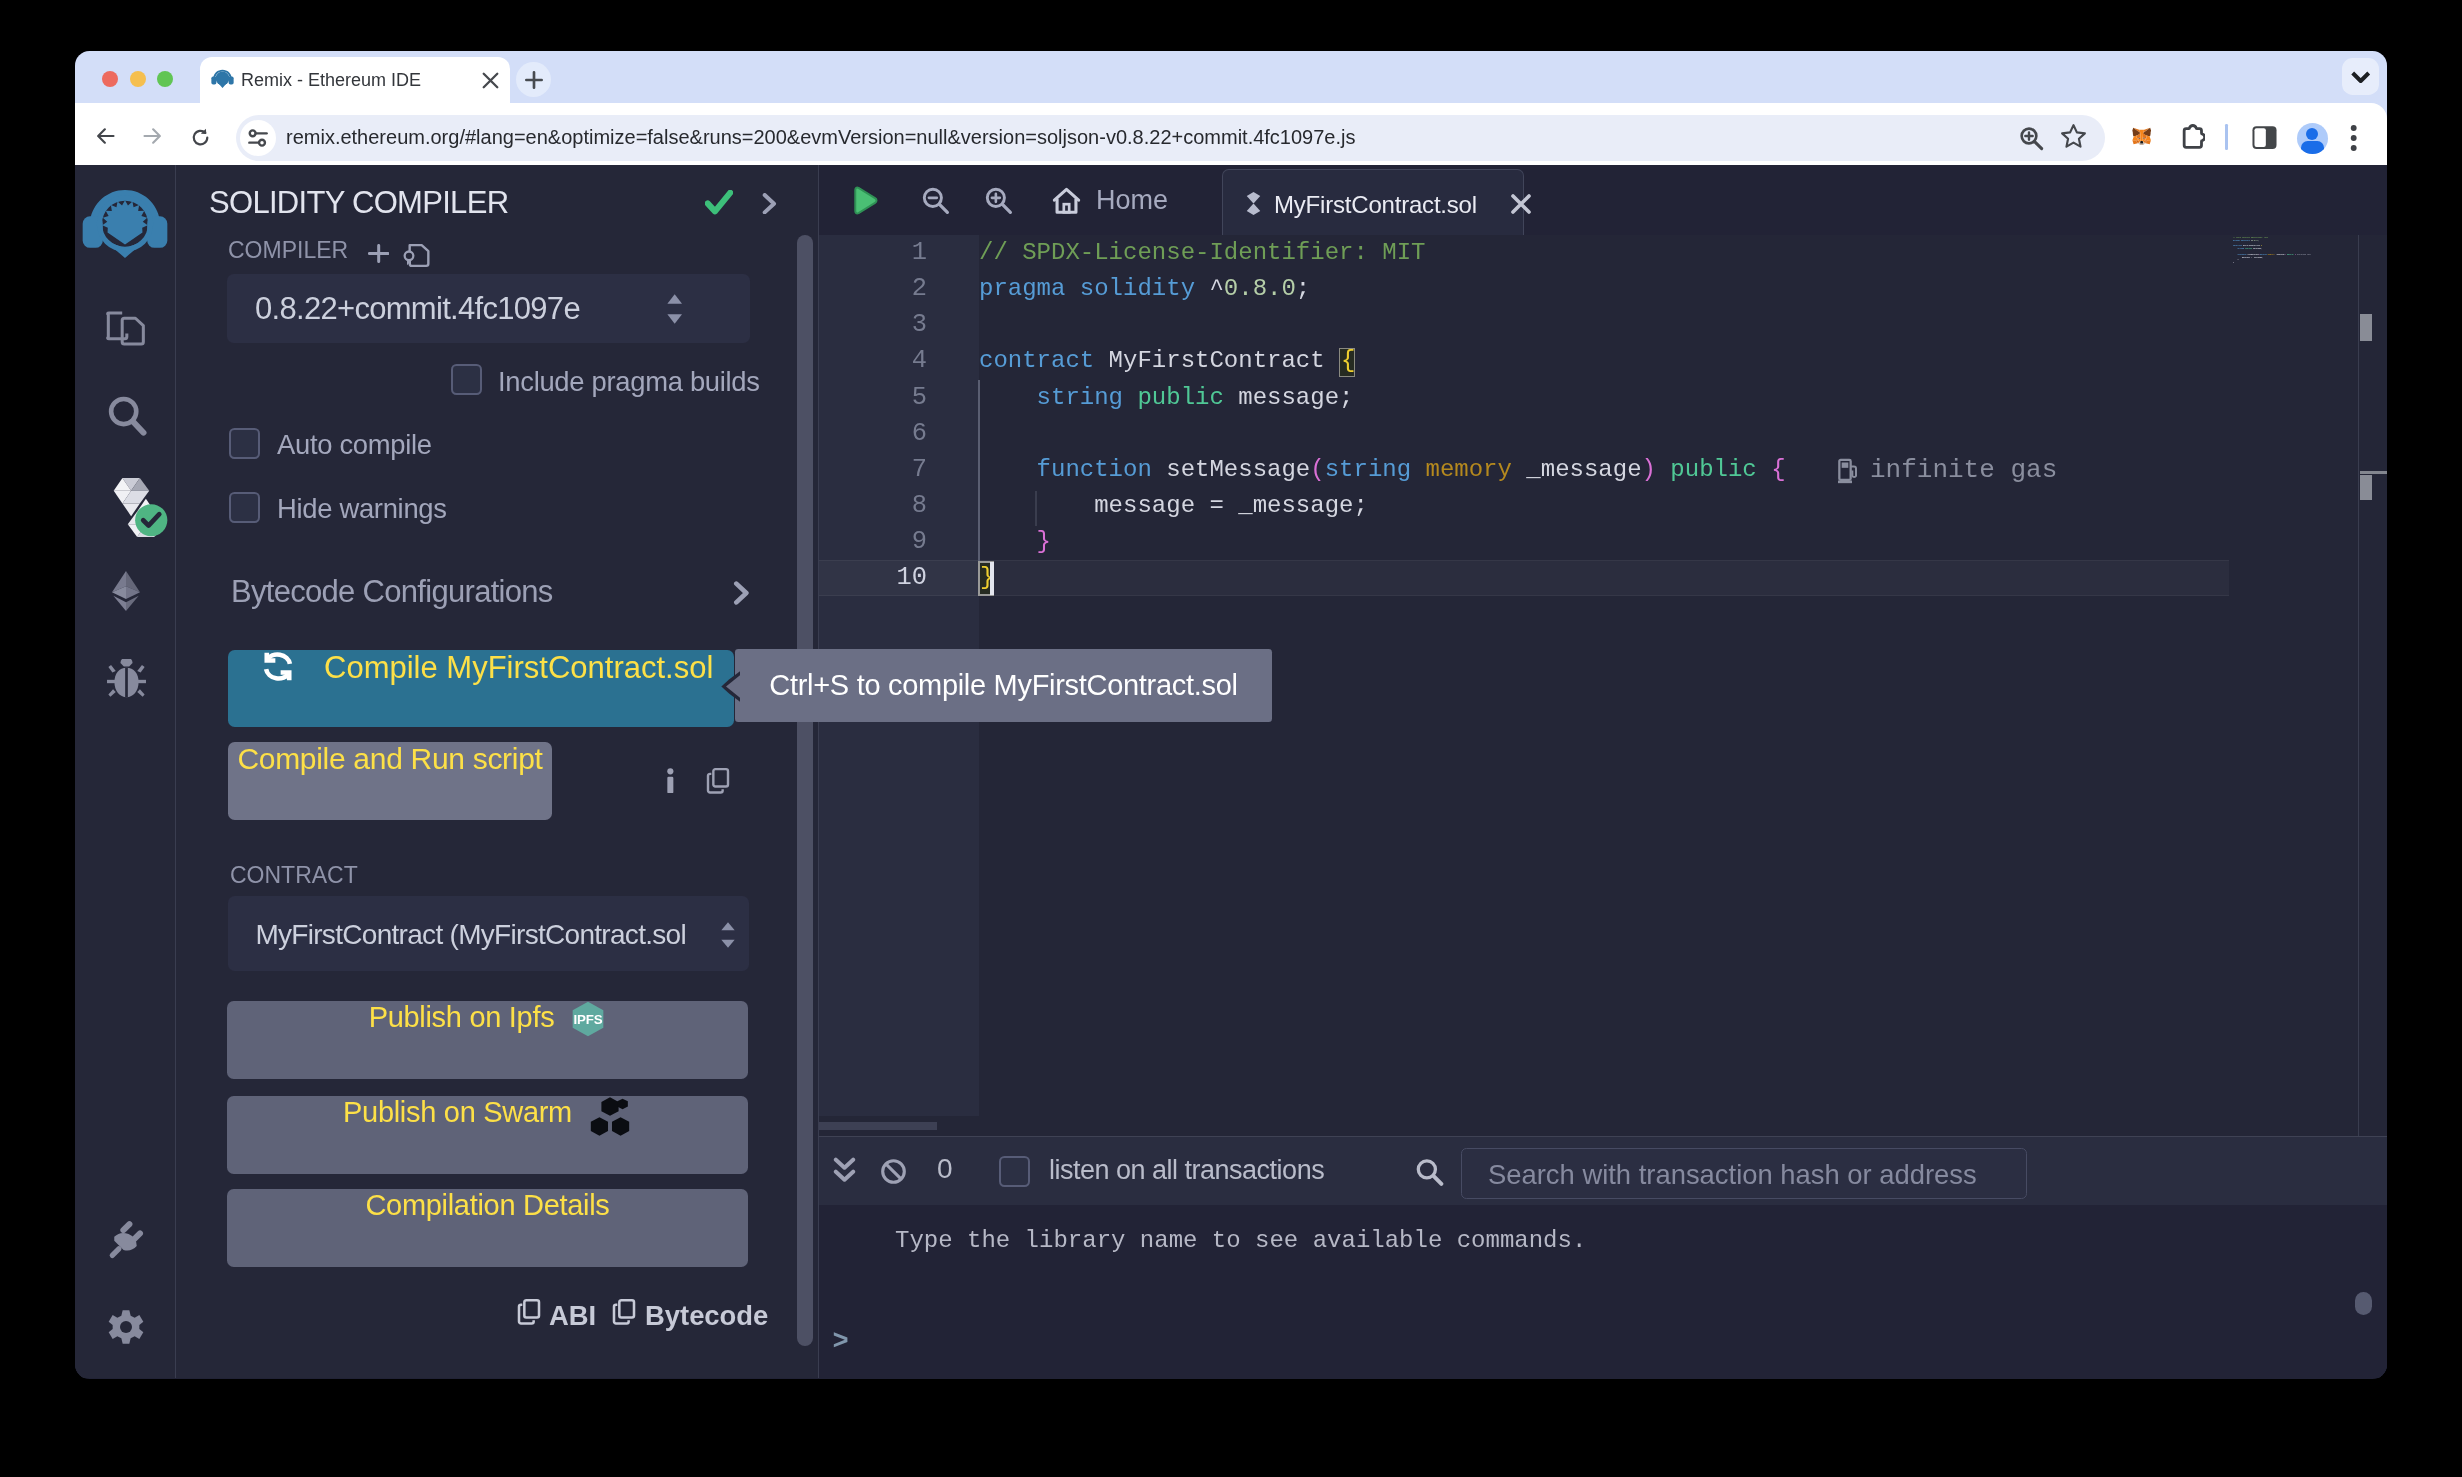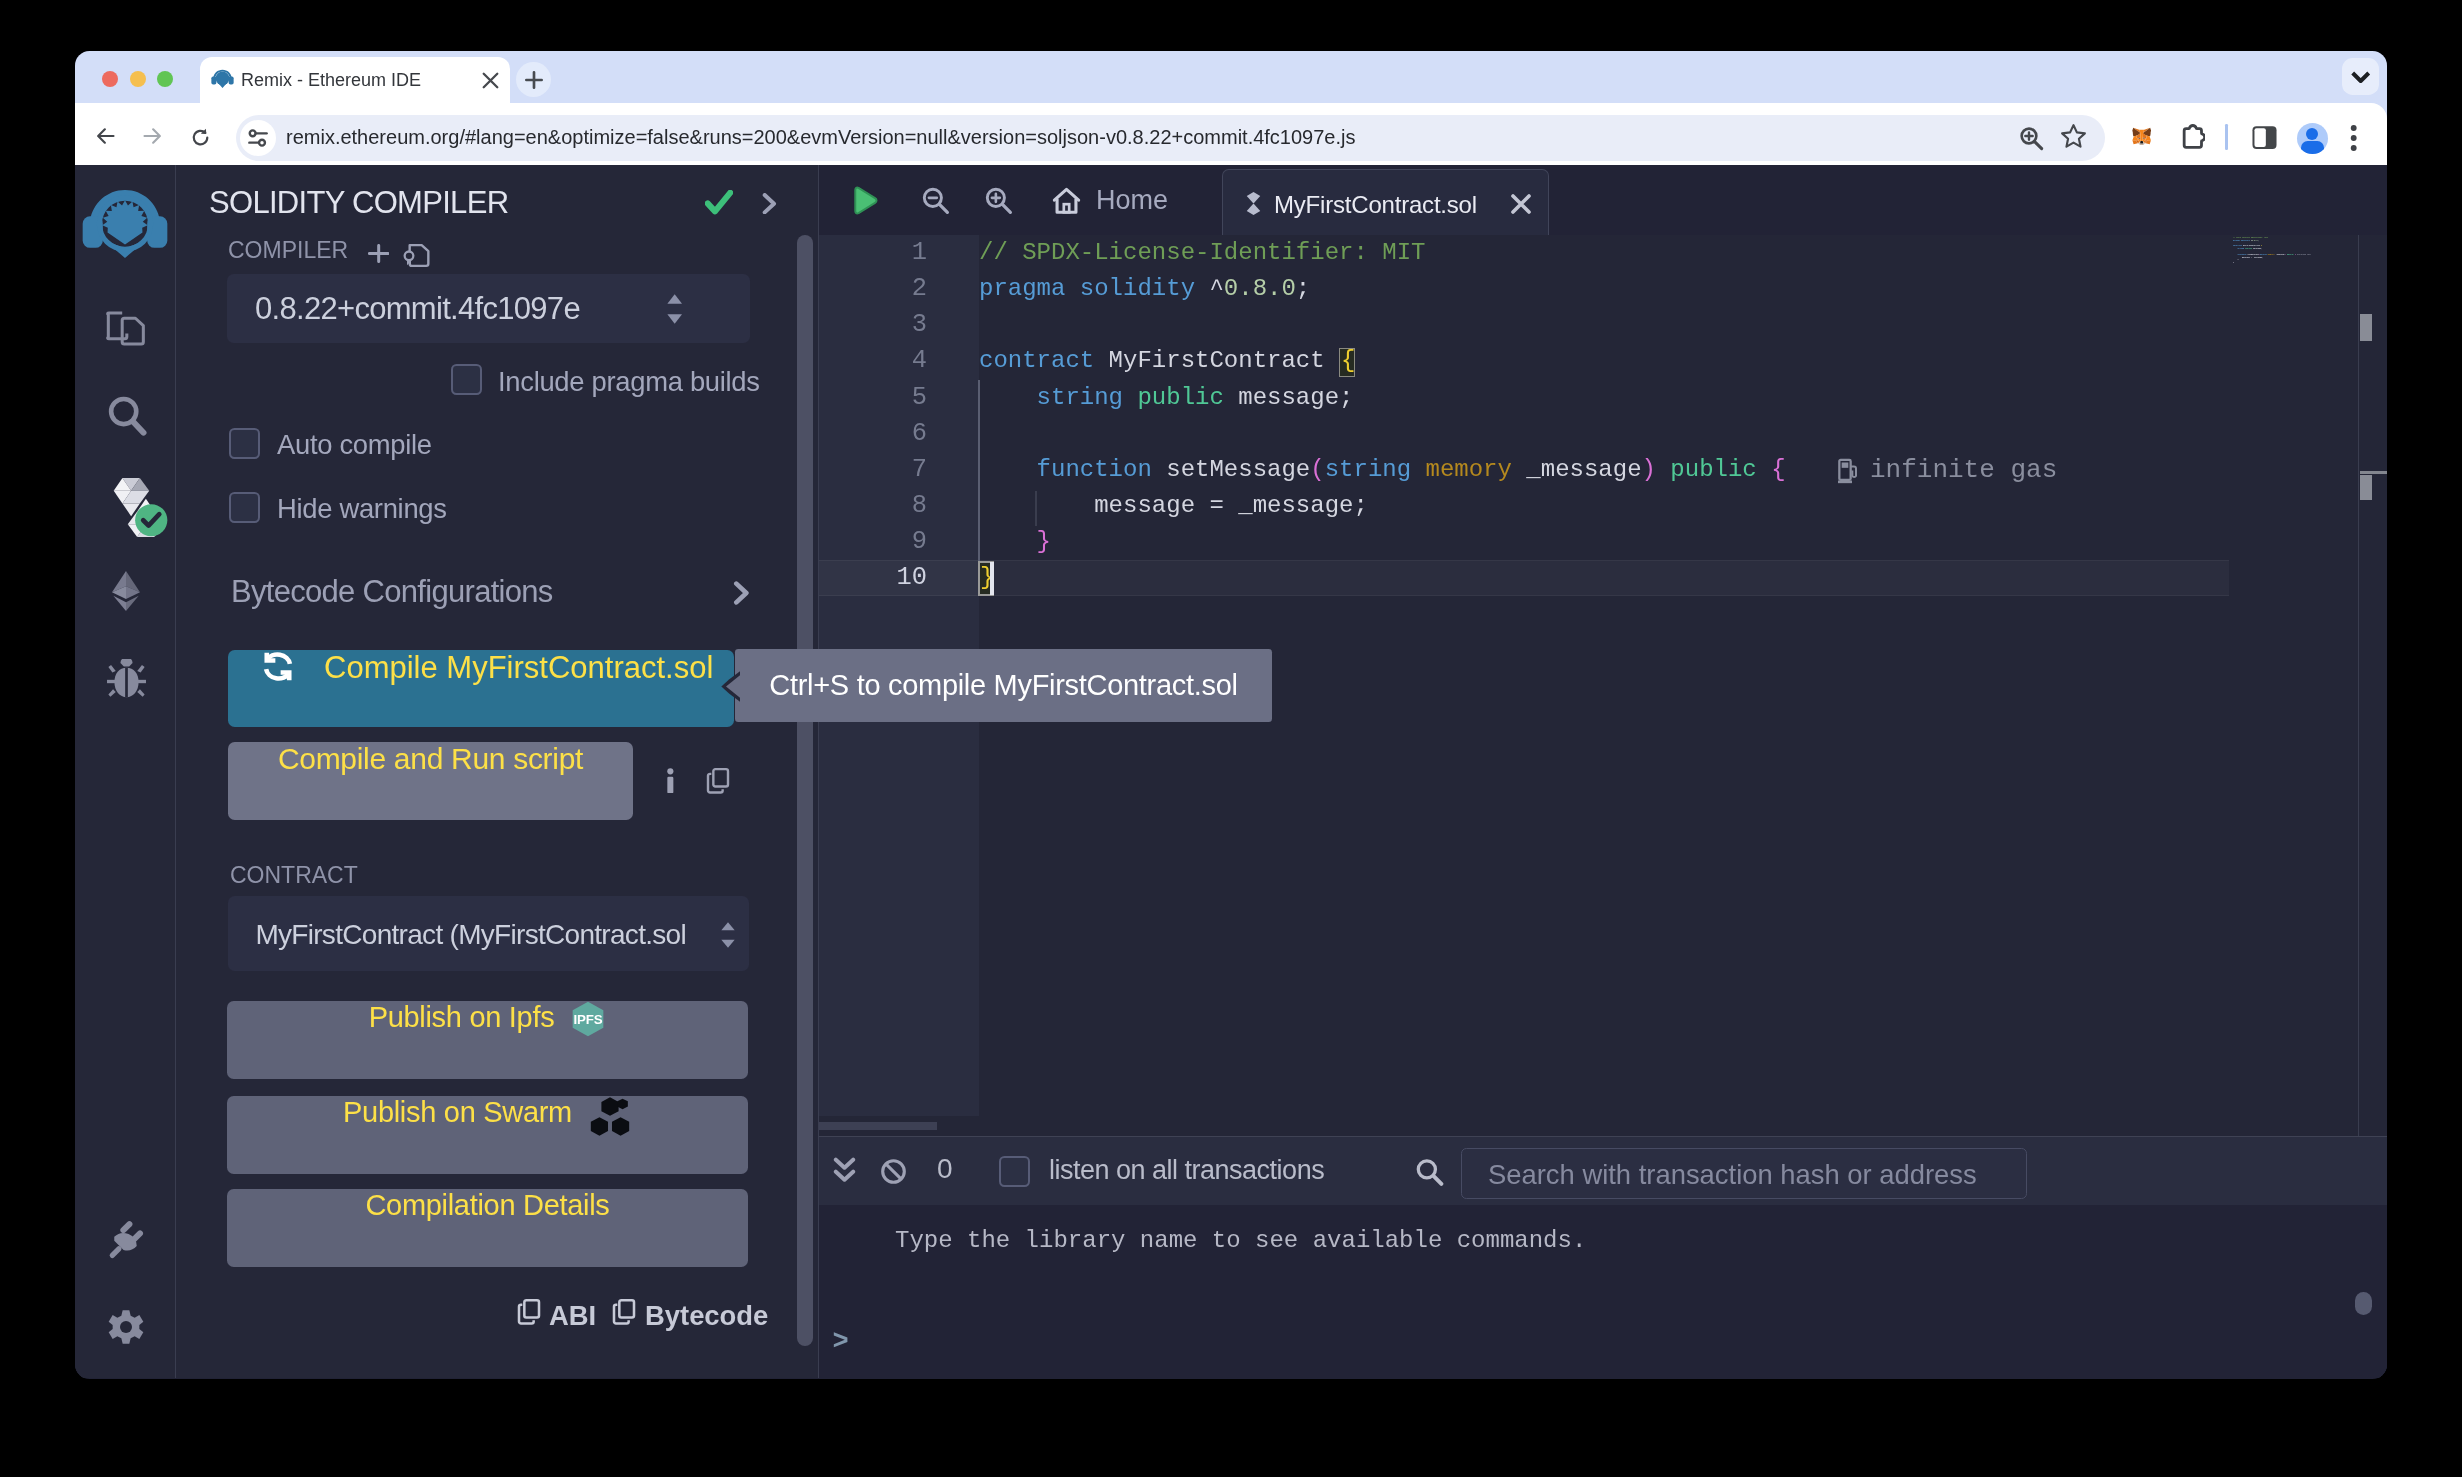--- a/index.html
+++ b/index.html
@@ -35,21 +35,21 @@
   .plabel { font-size:23px; color:#8f93a9; letter-spacing:0px; }
   .select { position:absolute; background:#2c2f44; border-radius:6.7px; }
   .select .txt { position:absolute; font-size:28px; color:#ccd0dd; letter-spacing:-0.7px; white-space:nowrap; }
   .cb { position:absolute; width:31px; height:31px; background:#2c3044; border:2px solid #575c77; border-radius:5.4px; }
   .cblabel { position:absolute; font-size:27.4px; color:#a3a7bc; letter-spacing:-0.3px; white-space:nowrap; }
   .btn { position:absolute; border-radius:6.7px; color:#fde047; font-size:29px; letter-spacing:-0.3px;
          display:flex; justify-content:center; white-space:nowrap; }
 
   
   #edtoolbar { position:absolute; left:0; top:0; width:1568px; height:70px; background:#222336; }
-  #edtab { position:absolute; left:403px; top:4px; width:327px; height:66px; background:#282b3f;
+  #edtab { position:absolute; left:403px; top:4px; width:302px; height:66px; background:#282b3f;
            border:1.3px solid #41455a; border-bottom:none; border-radius:6.7px 6.7px 0 0; }
   #codearea { position:absolute; left:0; top:70px; width:1568px; height:901px; background:#242637; overflow:hidden; }
   #gutter { position:absolute; left:0; top:0; width:160px; height:881px; background:#2a2d40; }
   .lnum { position:absolute; width:108px; text-align:right; font-family:"Liberation Mono",monospace;
           font-size:25.4px; line-height:36px; color:#767b8f; }
   .cline { position:absolute; left:160px; font-family:"Liberation Mono",monospace; font-size:24px;
            line-height:36px; white-space:pre; color:#d4d6e0; }
   .tk-c { color:#6f9e56; } 
   .tk-k { color:#569cd6; } 
   .tk-g { color:#50c896; } 
@@ -311,21 +311,21 @@
         </div>
         <div class="abs" style="left:558px; top:484px; width:537px; height:73px; background:#6b6f85; border-radius:3.3px; z-index:30;
                     display:flex; align-items:center; justify-content:center; font-size:29px; letter-spacing:-0.3px; color:#fff; white-space:nowrap;">
           Ctrl+S to compile MyFirstContract.sol
         </div>
         <svg class="abs" style="left:543px; top:506px; z-index:31;" width="20" height="31" viewBox="0 0 30 46">
           <path d="M30 0 L30 46 L14 34 L2 23 L14 12 Z" fill="#252738"></path>
           <path d="M30 6 L30 40 L9 23 Z" fill="#6b6f85"></path>
         </svg>
 
-        <div class="btn" style="left:51px; top:577px; width:405px; height:78px; background:#6f7388;">
+        <div class="btn" style="left:51px; top:577px; width:324px; height:78px; background:#6f7388;">
             <span style="font-size:30px;">Compile and Run script</span>
           </div>
         <svg class="abs" style="left:486px; top:603px;" width="14.7" height="25.4" viewBox="0 0 22 38">
           <circle cx="11" cy="5" r="4.6" fill="#9ea1b4"></circle>
           <rect x="6.5" y="13" width="9" height="25" rx="2" fill="#9ea1b4"></rect>
         </svg>
         <svg class="abs" style="left:529px; top:602px;" width="24" height="27" viewBox="0 0 36 40">
           <rect x="11" y="3" width="22" height="26" rx="3" stroke="#9ea1b4" stroke-width="3.6" fill="none"></rect>
           <path d="M25 33 V35 C25 36.6 23.6 38 22 38 H6 C4.4 38 3 36.6 3 35 V13 C3 11.4 4.4 10 6 10 H8" stroke="#9ea1b4" stroke-width="3.6" fill="none"></path>
         </svg>

